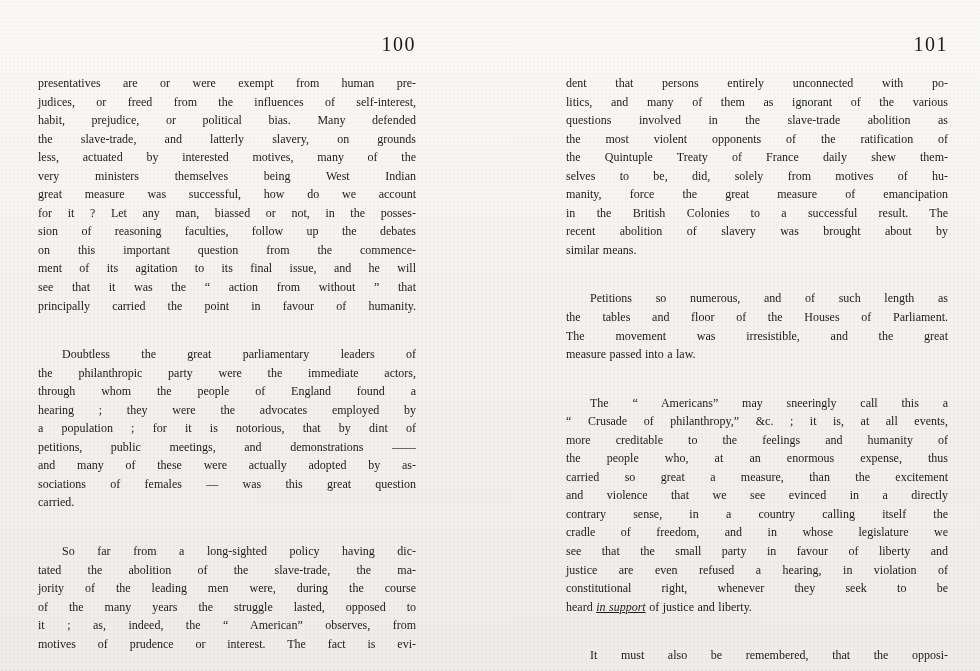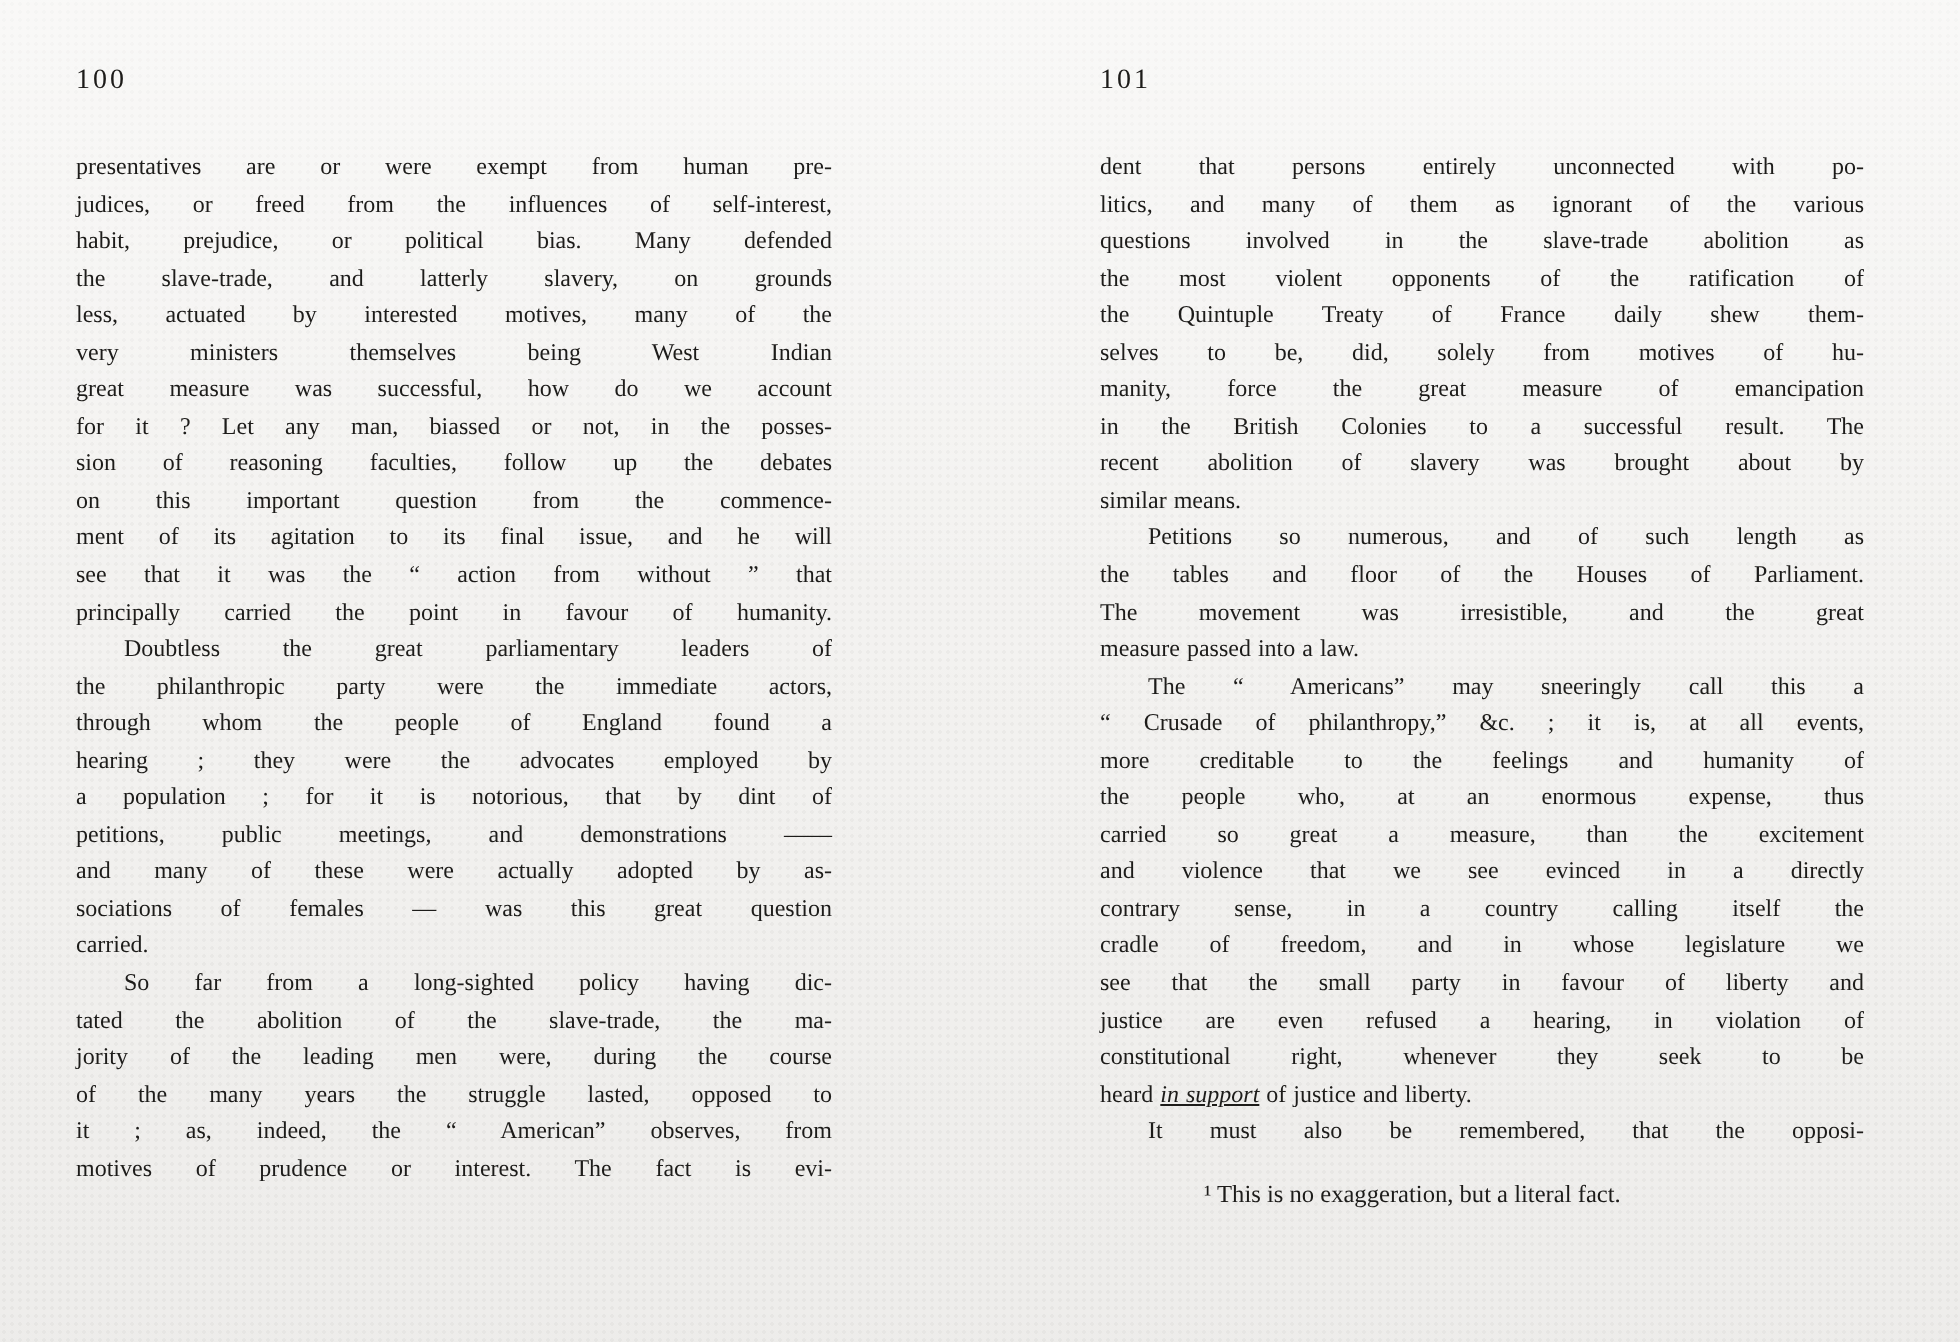--- a/index.html
+++ b/index.html
@@ -11,38 +11,38 @@
     background-color: #f3f2f0;
     background-image:
       linear-gradient(180deg, rgba(255,255,255,0.5) 0%, rgba(255,255,255,0.0) 45%, rgba(0,0,0,0.022) 100%),
       radial-gradient(circle, rgba(90,90,85,0.05) 1px, rgba(0,0,0,0) 1px);
     background-size: 100% 100%, 4px 4px;
     font-family: "Liberation Serif", "DejaVu Serif", serif;
     color: #1d1c1a;
   }
   .page { position: absolute; top: 0; height: 671px; }
   .page.left  { left: 38px;  width: 378px; }
-  .page.right { left: 550px; width: 382px; }
+  .page.right { left: 566px; width: 382px; }
   .pagenum {
     margin-top: 33px;
     height: 18px;
-    text-align: left;
-    font-size: 14px;
+    text-align: right;
+    font-size: 20px;
     letter-spacing: 1.5px;
   }
   .textblock { margin-top: 23px; }
   .line {
     font-size: 12px;
     line-height: 18.55px;
     text-align: justify;
     text-align-last: justify;
     word-spacing: 0.5px;
   }
   .line.nj { text-align: center; text-align-last: left; }
-  .line.ind { text-indent: 24px; }
+  .line.ind { text-indent: 24px; margin-top: 30px; }
   .it { font-style: italic; text-decoration: underline; }
   .footnote {
     margin-top: 14px;
     padding-left: 52px;
     font-size: 12.3px;
     line-height: 16px;
   }
 </style>
 </head>
 <body>

